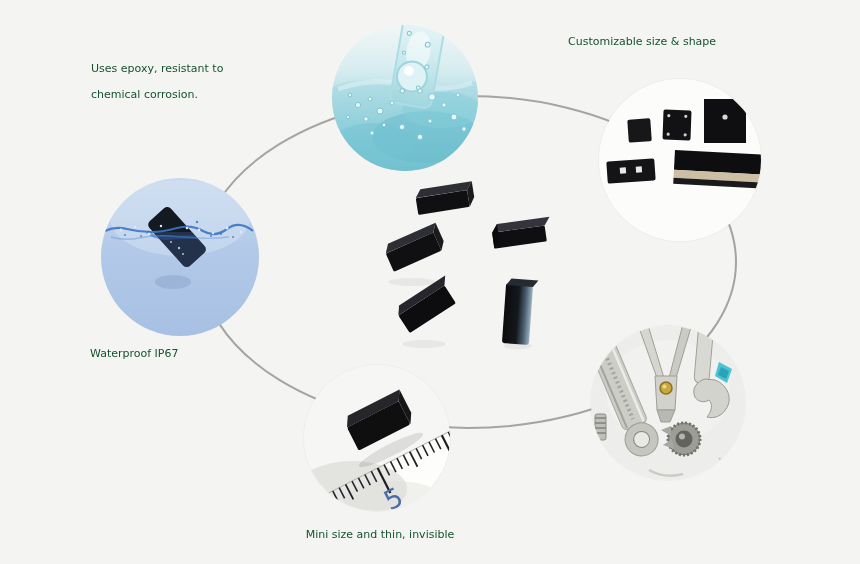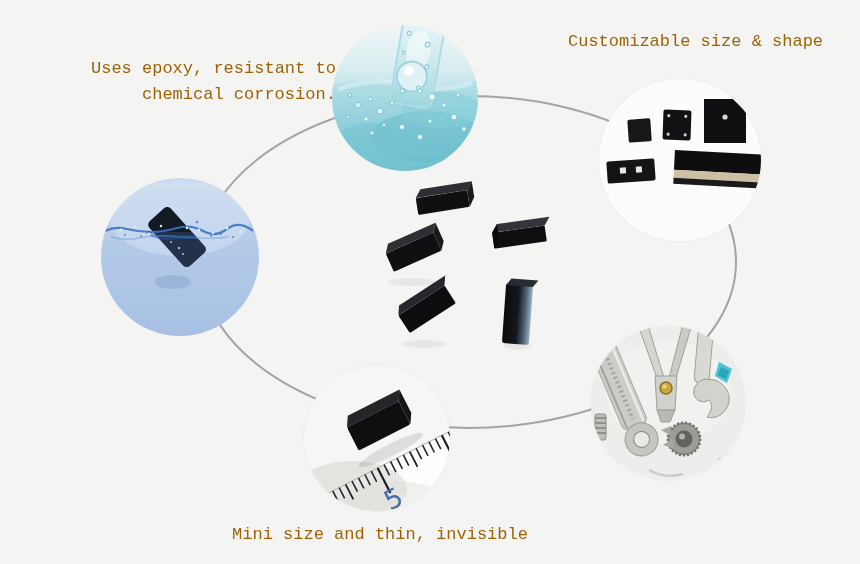--- a/index.html
+++ b/index.html
@@ -9,22 +9,22 @@
   }
   .connector{position:absolute;left:0;top:0;z-index:1;}
   .circle{position:absolute;border-radius:50%;overflow:hidden;z-index:2;}
   .circle svg{display:block;width:100%;height:100%;}
   .c-epoxy{left:332px;top:25px;width:146px;height:146px;}
   .c-shapes{left:599px;top:79px;width:162px;height:162px;box-shadow:0 0 0 1px rgba(0,0,0,.03);}
   .c-water{left:101px;top:178px;width:158px;height:158px;}
   .c-ruler{left:304px;top:365px;width:146px;height:146px;box-shadow:0 0 0 1px rgba(0,0,0,.03);}
   .c-tools{left:591px;top:326px;width:154px;height:154px;box-shadow:0 0 0 1px rgba(0,0,0,.03);}
   .center-tags{position:absolute;left:380px;top:180px;width:180px;height:170px;z-index:2;}
-  .label{position:absolute;z-index:3;color:#a16207;font-size:17px;line-height:26px;white-space:pre-line;font-family:Liberation Mono, monospace;}
-  .l-epoxy{left:91px;top:56px;text-align:right;}
+  .label{position:absolute;z-index:3;color:#14532d;font-size:11px;line-height:26px;white-space:pre-line;}
+  .l-epoxy{left:91px;top:56px;text-align:left;}
   .l-custom{left:568px;top:29px;}
   .l-water{left:90px;top:341px;}
   .l-mini{left:380px;top:522px;transform:translateX(-50%);text-align:center;}
   .l-metal{left:698px;top:487px;transform:translateX(-50%);text-align:center;}
   .ruler-num{font-family:"DejaVu Sans","Liberation Sans",sans-serif;font-size:27px;fill:#4a6da7;}
 </style>
 </head>
 <body>
 
 <div class="canvas">
@@ -279,15 +279,16 @@
     </g>
     <g transform="rotate(4 137 134)">
       <rect x="124" y="104" width="27" height="60" rx="3" fill="url(#chip5g)"></rect>
       <polygon points="124,106 151,106 156,99 129,99" fill="#262b31"></polygon>
     </g>
   </svg>
 
   <div class="label l-epoxy">Uses epoxy, resistant to
 chemical corrosion.</div>
   <div class="label l-custom">Customizable size &amp; shape</div>
+  <div class="label l-water">Waterproof IP67</div>
   <div class="label l-mini">Mini size and thin, invisible</div>
 
 </div>
 
 </body></html>

